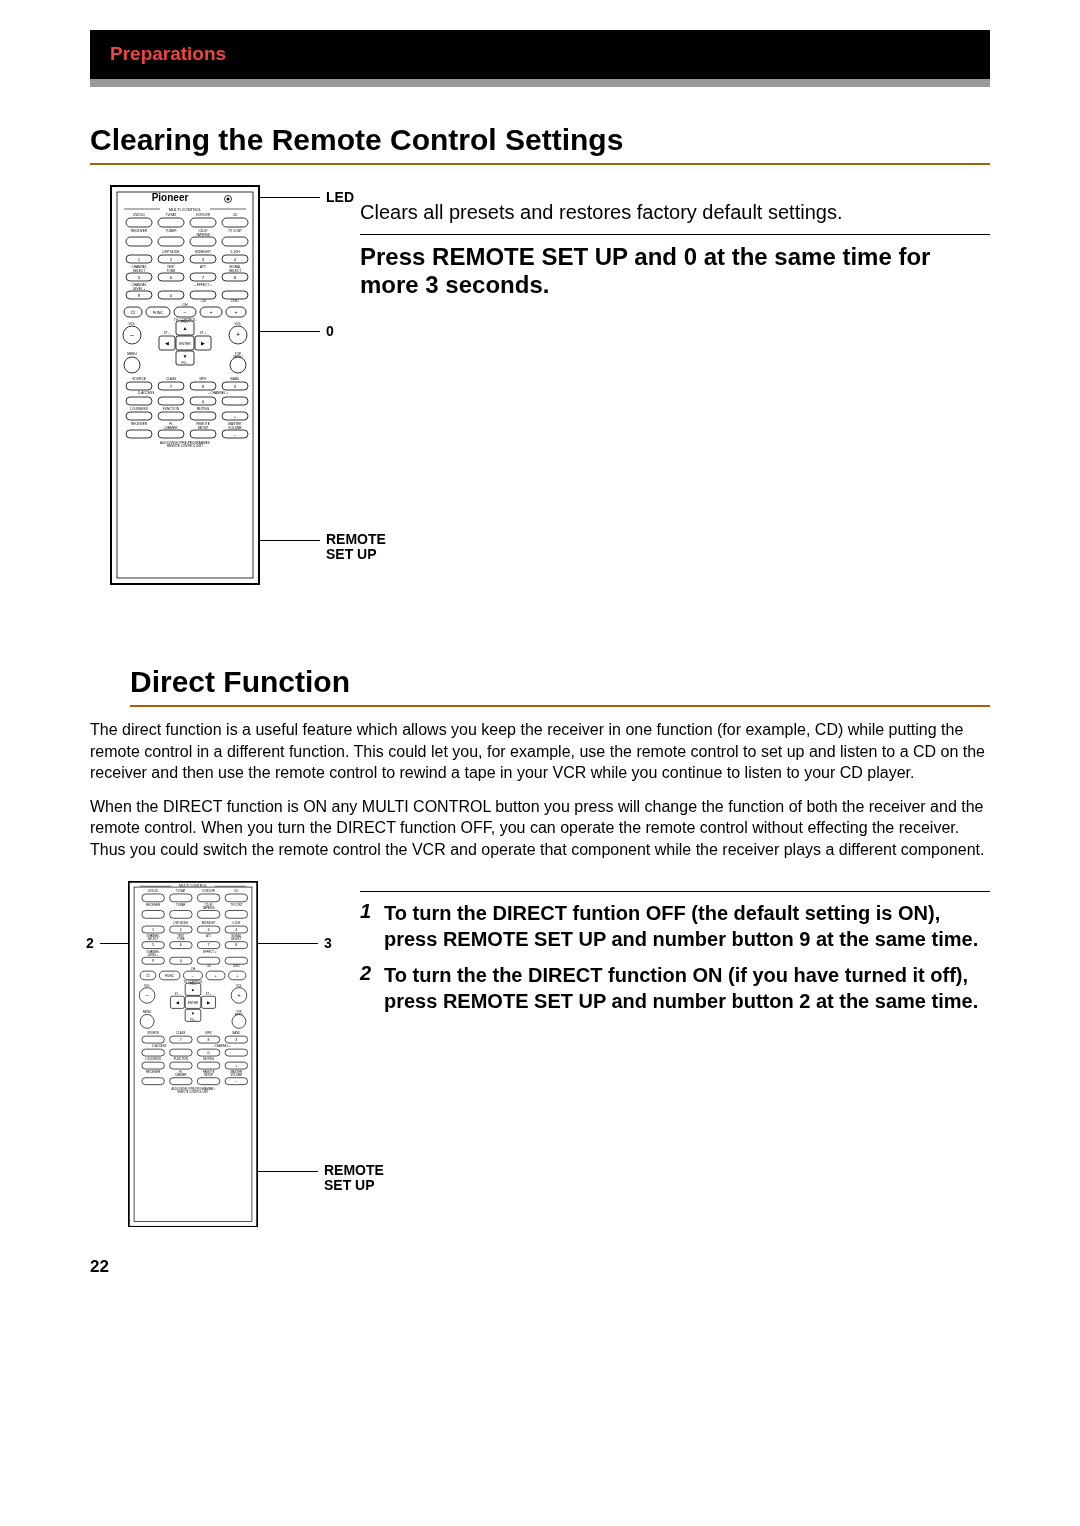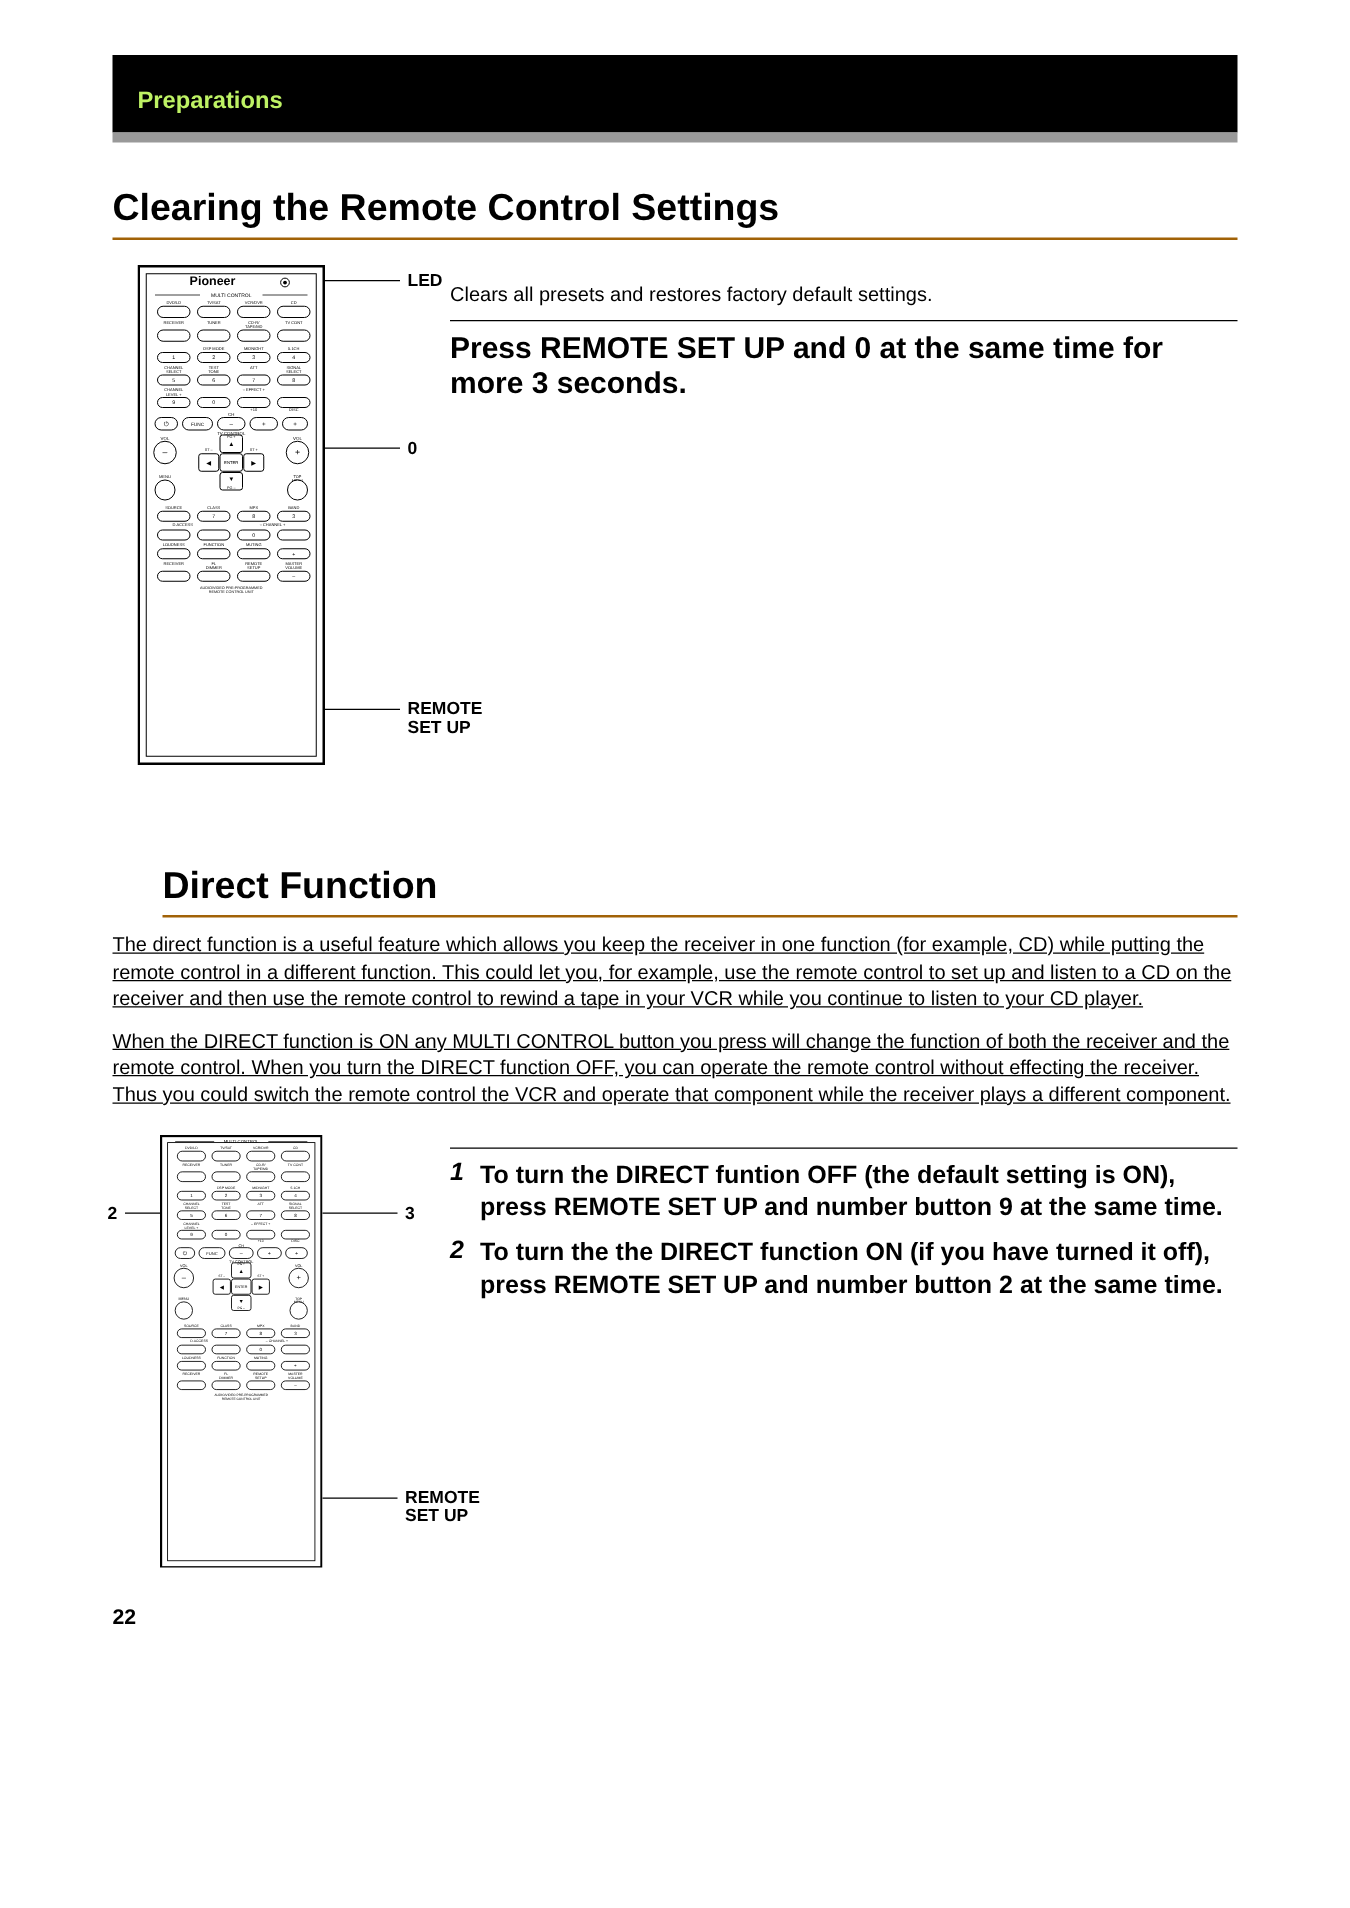--- a/index.html
+++ b/index.html
@@ -9,39 +9,39 @@
     background: #fff;
     color: #000;
     width: 1080px;
   }
   .page {
     padding: 0 90px 40px 90px;
     box-sizing: border-box;
   }
   .header-bar {
     background: #000;
-    color: #bef264;
-    padding: 26px 20px 14px 20px;
-    margin: 44px 0 0 0;
+    color: #ef4444;
+    padding: 13px 20px 14px 20px;
+    margin: 30px 0 0 0;
     font-weight: bold;
     font-size: 19px;
   }
   .header-sub {
     height: 8px;
     background: #999;
   }
   h1 {
     font-size: 30px;
     font-weight: bold;
     margin: 36px 0 4px 0;
     border-bottom: 2px solid #a16207;
     padding-bottom: 6px;
   }
   .intro {
-    font-size: 16px;
+    font-size: 20px;
     margin: 16px 0 6px 0;
   }
   .section-block {
     display: flex;
     align-items: flex-start;
     margin-top: 20px;
   }
   .remote-col {
     width: 270px;
     flex-shrink: 0;
@@ -76,21 +76,20 @@
   }
   .step-body {
     font-size: 16px;
     margin: 0 0 12px 0;
     line-height: 1.35;
   }
   .para {
     font-size: 16px;
     line-height: 1.35;
     margin: 12px 0;
-    text-decoration: underline;
   }
   .ol-step {
     display: flex;
     margin-bottom: 10px;
   }
   .ol-num {
     font-style: italic;
     font-weight: bold;
     font-size: 20px;
     width: 24px;

